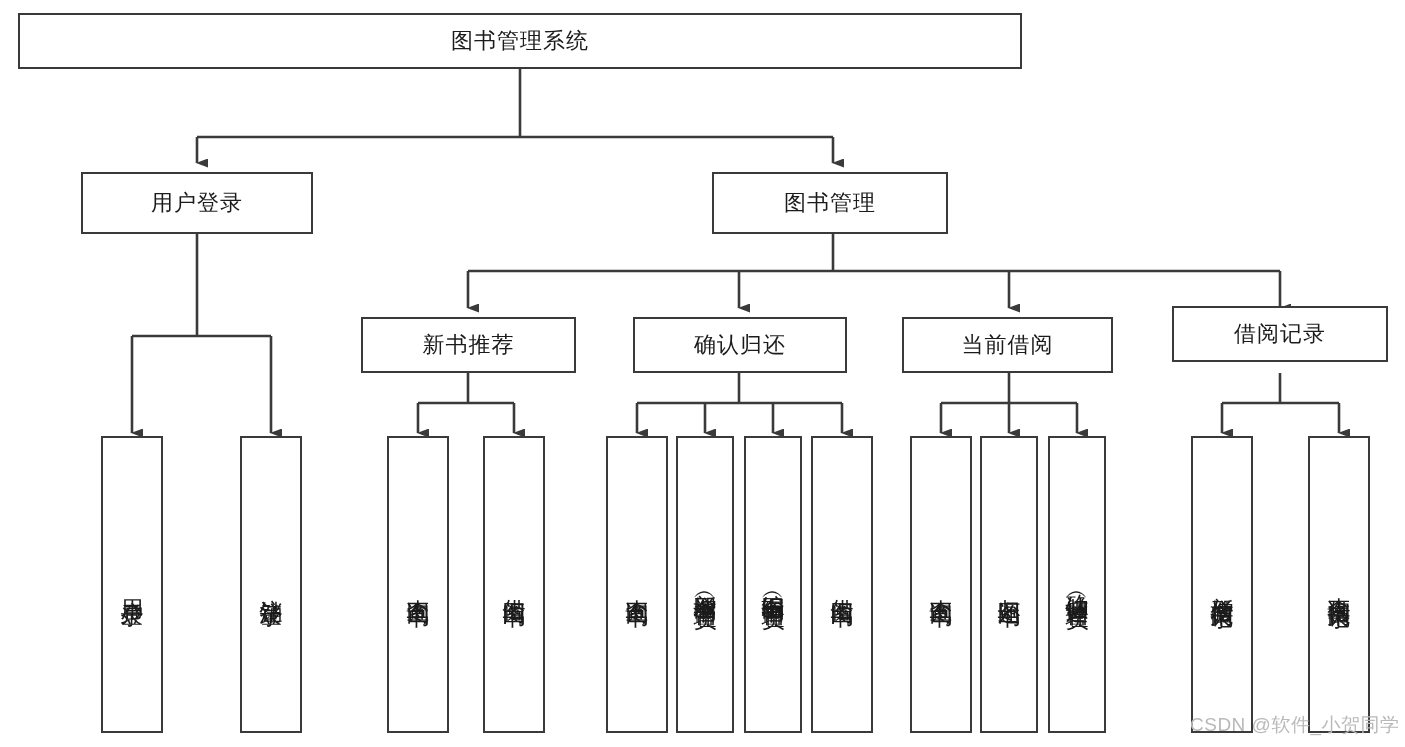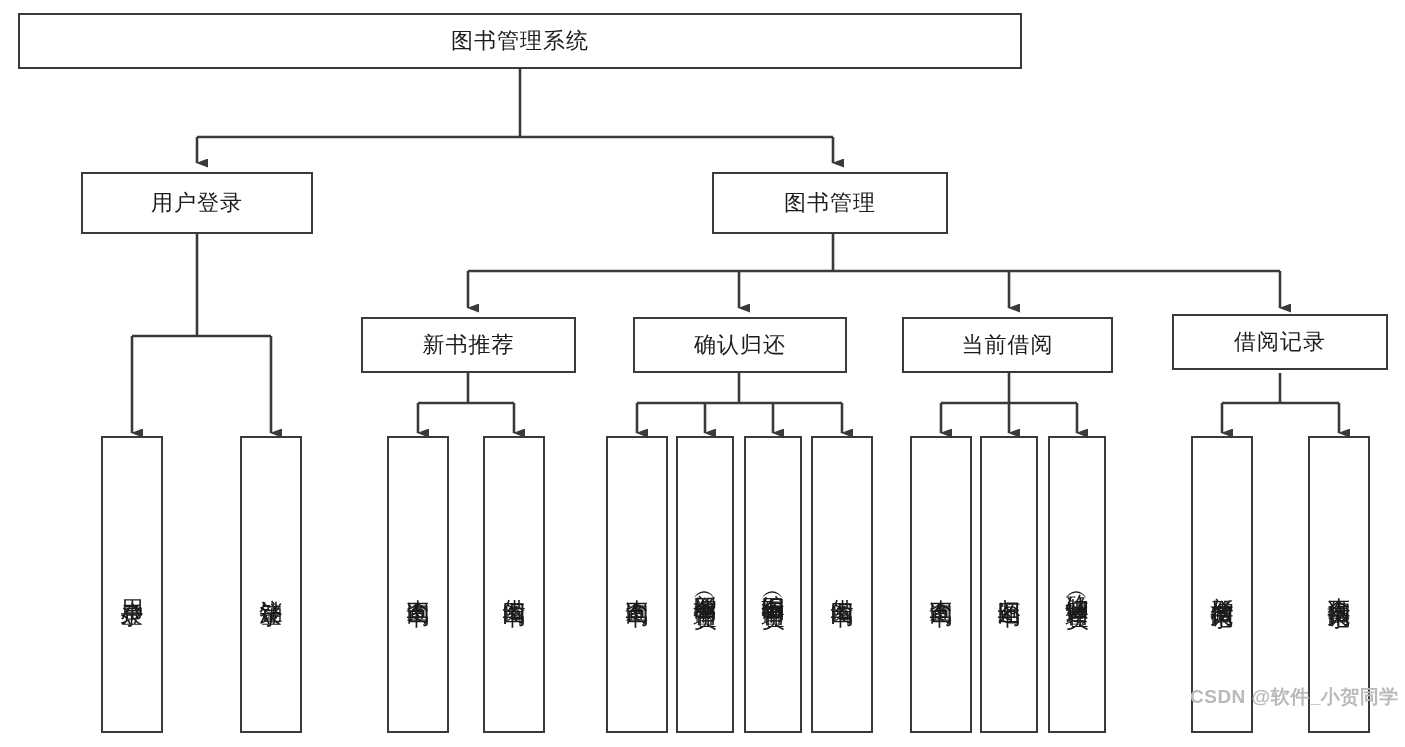--- a/index.html
+++ b/index.html
@@ -137,21 +137,21 @@
   </div>
 
   <div class="node h" style="left:633px; top:317px; width:214px; height:56px;">
     <span>确认归还</span>
   </div>
 
   <div class="node h" style="left:902px; top:317px; width:211px; height:56px;">
     <span>当前借阅</span>
   </div>
 
-  <div class="node h" style="left:1172px; top:314px; width:216px; height:56px;">
+  <div class="node h" style="left:1172px; top:306px; width:216px; height:56px;">
     <span>借阅记录</span>
   </div>
 
   <div class="node v" style="left:101px; top:436px; width:62px; height:297px;">
     <span class="vtext">用户登录</span>
   </div>
 
   <div class="node v" style="left:240px; top:436px; width:62px; height:297px;">
     <span class="vtext">注销登录</span>
   </div>
@@ -193,15 +193,15 @@
   </div>
 
   <div class="node v" style="left:1191px; top:436px; width:62px; height:297px;">
     <span class="vtext">新增借阅记录</span>
   </div>
 
   <div class="node v" style="left:1308px; top:436px; width:62px; height:297px;">
     <span class="vtext">查询借阅记录</span>
   </div>
 
-  <div class="watermark" style="left:1190px; top:684px;font-weight:bold;">CSDN @软件_小贺同学</div>
+  <div class="watermark" style="left:1190px; top:712px;">CSDN @软件_小贺同学</div>
 
 </div>
 
 </body></html>

